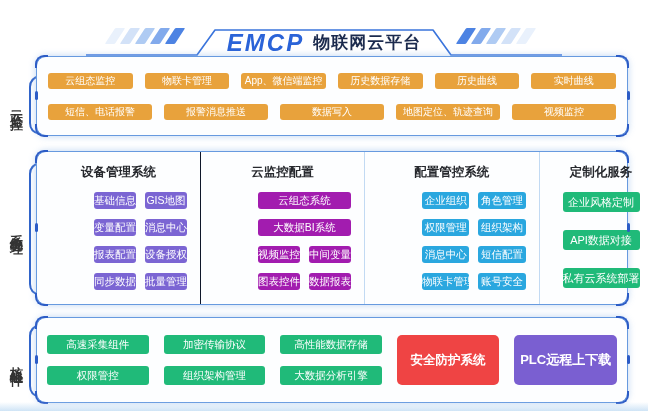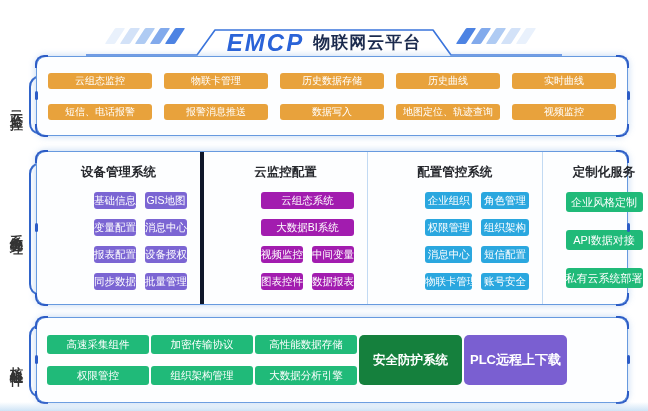--- a/index.html
+++ b/index.html
@@ -69,42 +69,42 @@
   
   .panel1 { top:56px; height:80px; }
   .p1-inner { height:100%; display:flex; flex-direction:column; justify-content:center; gap:15px; padding:0 11px; }
   .p1-row { display:flex; gap:12px; }
   .p1-row .btn { flex:1; height:16px; line-height:16px; font-size:10px; background:#e8a23c; }
 
   
   .panel2 { top:151px; height:154px; }
   .cols { display:flex; height:100%; }
   .col { padding:12px 13px 0; }
-  .col1 { flex:0 0 157px; border-right:4px solid #0f172a; }
+  .col1 { flex:0 0 157px; border-right:1px solid #0f172a; }
   .col2 { flex:0 0 157px; border-right:1px solid #c2daf3; }
   .col3 { flex:0 0 152px; border-right:1px solid #c2daf3; }
   .col4 { flex:1; }
   .col-title { text-align:center; font-size:12.5px; font-weight:bold; color:#27292e; margin-bottom:11px; }
   .grid2 { display:flex; flex-direction:column; gap:10px; }
   .row2 { display:flex; gap:9px;margin-left:44px; }
   .row2 .btn { flex:1; height:17px; line-height:17px; font-size:10.5px; }
   .purple .btn { background:#7b65d3; }
   .blue .btn   { background:#a21caf; }
   .cyan .btn   { background:#2aa7df; }
   .col4 .grid2 { gap:18px; margin:3px 10px 0; }
   .col4 .btn { height:20px; line-height:20px; font-size:11px; background:#20ba79; }
 
   
   .panel3 { top:317px; height:86px; }
-  .p3-inner { height:100%; display:flex; align-items:center; padding:0 10px; gap:2px; }
+  .p3-inner { height:100%; display:flex; align-items:center; padding:0 10px; gap:15px; }
   .mini-col { display:flex; flex-direction:column; gap:12px; width:102px; }
   .mini-col .btn { height:19px; line-height:19px; font-size:10.5px; background:#20ba79; }
   .big { width:103px; height:50px; display:flex; align-items:center; justify-content:center;
          font-weight:bold; border-radius:5px; color:#fff; cursor:pointer; }
-  .big-green  { background:#15803d; font-size:12.5px; }
+  .big-green  { background:#ef4444; font-size:12.5px; }
   .big-purple { background:#7a5fd1; font-size:13px; }
 </style>
 </head>
 <body>
 
 <svg class="banner-svg">
   <path d="M86,55 H197 L215,30 H433 L451,55 H562" fill="none" stroke="#3a74dc" stroke-width="1.6" stroke-linejoin="round"></path>
 </svg>
 <div class="stripes stripes-left">
   <span class="stripe" style="background:#e9f1fc"></span>
@@ -148,20 +148,21 @@
   <i class="c tl"></i>
     <i class="c tr"></i>
     <i class="c bl"></i>
     <i class="c br"></i>
   <i class="tick l"></i>
     <i class="tick r"></i>
   <div class="p1-inner">
     <div class="p1-row">
       <div class="btn">云组态监控</div>
       <div class="btn">物联卡管理</div>
+      <div class="btn">App、微信端监控</div>
       <div class="btn">历史数据存储</div>
       <div class="btn">历史曲线</div>
       <div class="btn">实时曲线</div>
     </div>
     <div class="p1-row">
       <div class="btn">短信、电话报警</div>
       <div class="btn">报警消息推送</div>
       <div class="btn">数据写入</div>
       <div class="btn">地图定位、轨迹查询</div>
       <div class="btn">视频监控</div>

